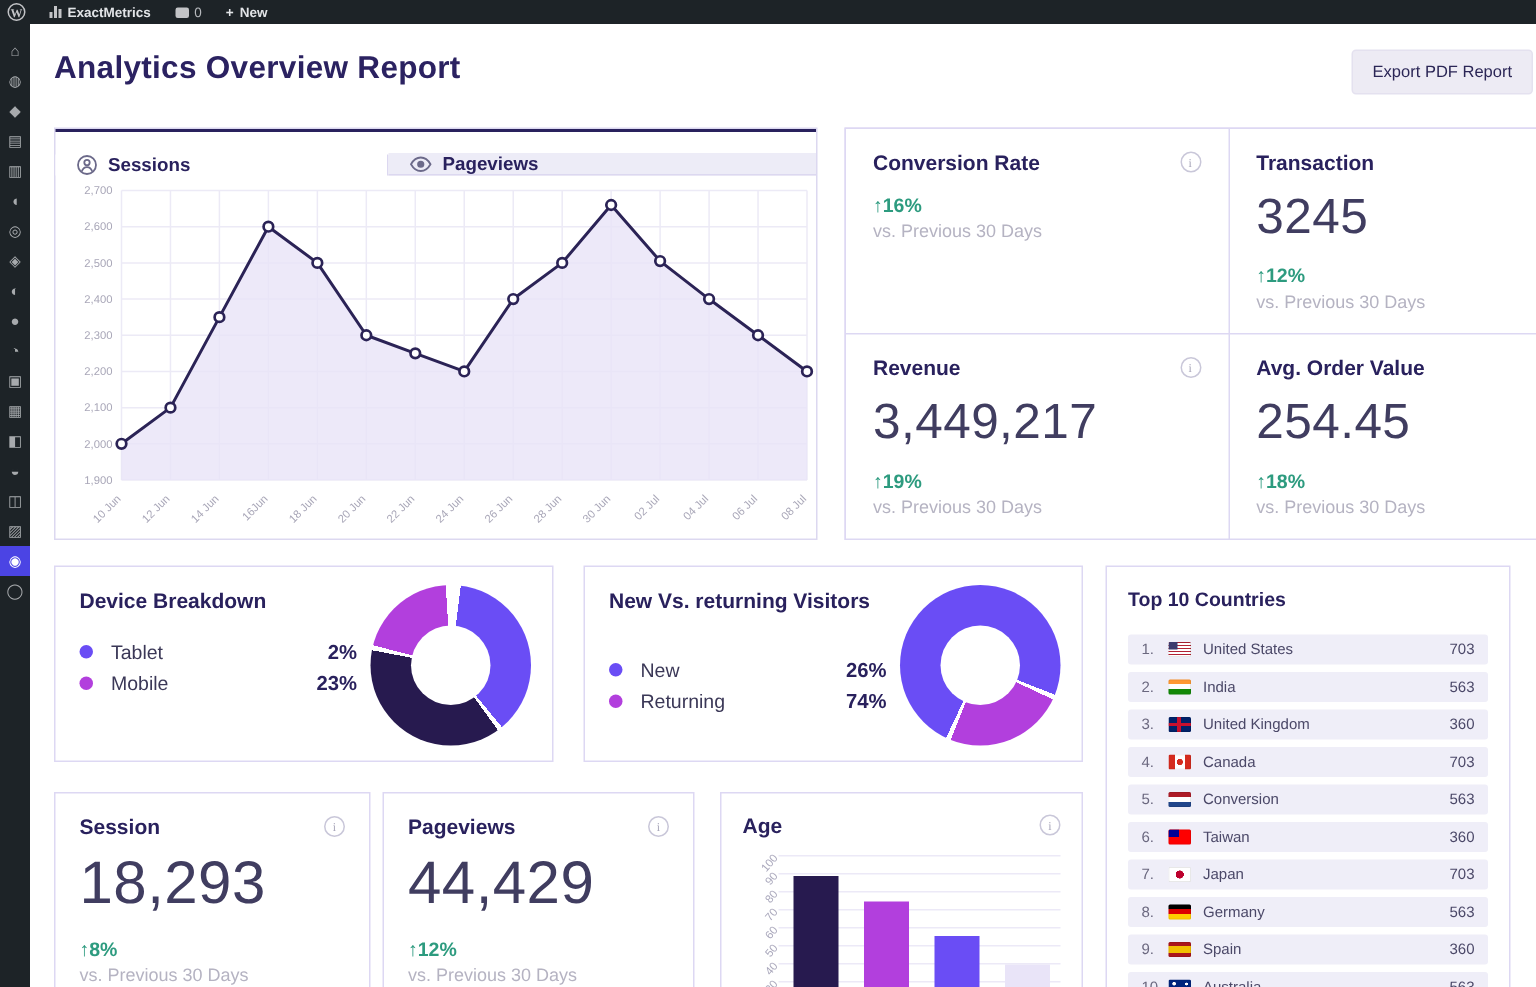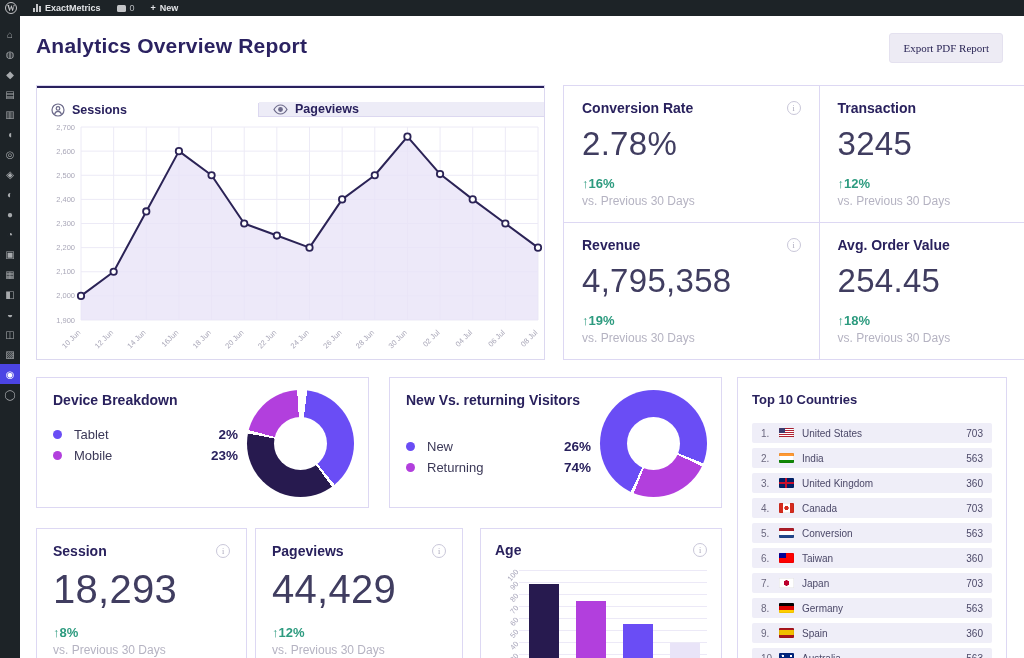--- a/index.html
+++ b/index.html
@@ -20,23 +20,23 @@
   .ab-count { font-weight:400; color:#b6b9bd; }
 
   
   .sidebar { position:absolute; top:16px; left:0; width:20px; height:642px; background:#1d2327; z-index:40; padding-top:8px; }
   .side-icon { width:20px; height:20px; display:flex; align-items:center; justify-content:center;
     color:#a7aaad; font-size:10px; cursor:pointer; }
   .side-icon.active { background:#4b44e4; color:#fff; }
 
   
   .page-title { position:absolute; left:36px; top:34px; font-size:21px; font-weight:700; color:#2b2261; letter-spacing:.2px; }
-  .export-btn { position:absolute; right:21px; top:33px; background:#edebf4; color:#2b2656;
+  .export-btn { position:absolute; right:2px; top:33px; background:#edebf4; color:#2b2656;
     font-size:11px; font-weight:400; padding:8px 13px; border-radius:3px; border:1px solid #e4e1ef; cursor:pointer;
-    font-family:Liberation Serif, serif; }
+    font-family:Liberation Sans, sans-serif; }
 
   
   .card { position:absolute; background:#fff; border:1px solid #ddd8f3; }
   .card-title { font-size:14px; font-weight:700; color:#29215d; }
   .info-i { width:14px; height:14px; border-radius:50%; border:1px solid #c9c7d9; color:#a8a6ba;
     font-size:8px; display:flex; align-items:center; justify-content:center; font-family:"Liberation Serif",serif; cursor:pointer; flex:none; }
   .kpi-head { display:flex; justify-content:space-between; align-items:center; }
   .kpi-value { margin-top:9px; font-size:33px; font-weight:400; color:#403d60; letter-spacing:.3px; }
   .trend { margin-top:13px; font-size:13px; font-weight:700; color:#2d9b7f; }
   .period { margin-top:3px; font-size:12px; color:#b5b3c2; }
@@ -245,39 +245,38 @@
           <text x="501" y="216" text-anchor="end" font-size="7.5" fill="#a9a7b8" transform="rotate(-45 501 216)">08 Jul</text>
         </svg></div>
   </div>
 
   <div class="kpi-grid">
     <div class="kpi-cell">
       <div class="kpi-head">
         <span class="card-title">Conversion Rate</span>
         <span class="info-i">i</span>
       </div>
-      <div class="kpi-value">2.78%</div>
       <div class="trend"><span>↑</span><span>16%</span></div>
       <div class="period">vs. Previous 30 Days</div>
     </div>
     <div class="kpi-cell">
       <div class="kpi-head">
         <span class="card-title">Transaction</span>
         <span class="info-i">i</span>
       </div>
       <div class="kpi-value">3245</div>
       <div class="trend"><span>↑</span><span>12%</span></div>
       <div class="period">vs. Previous 30 Days</div>
     </div>
     <div class="kpi-cell">
       <div class="kpi-head">
         <span class="card-title">Revenue</span>
         <span class="info-i">i</span>
       </div>
-      <div class="kpi-value">4,795,358</div>
+      <div class="kpi-value">3,449,217</div>
       <div class="trend"><span>↑</span><span>19%</span></div>
       <div class="period">vs. Previous 30 Days</div>
     </div>
     <div class="kpi-cell">
       <div class="kpi-head">
         <span class="card-title">Avg. Order Value</span>
         <span class="info-i">i</span>
       </div>
       <div class="kpi-value">254.45</div>
       <div class="trend"><span>↑</span><span>18%</span></div>

